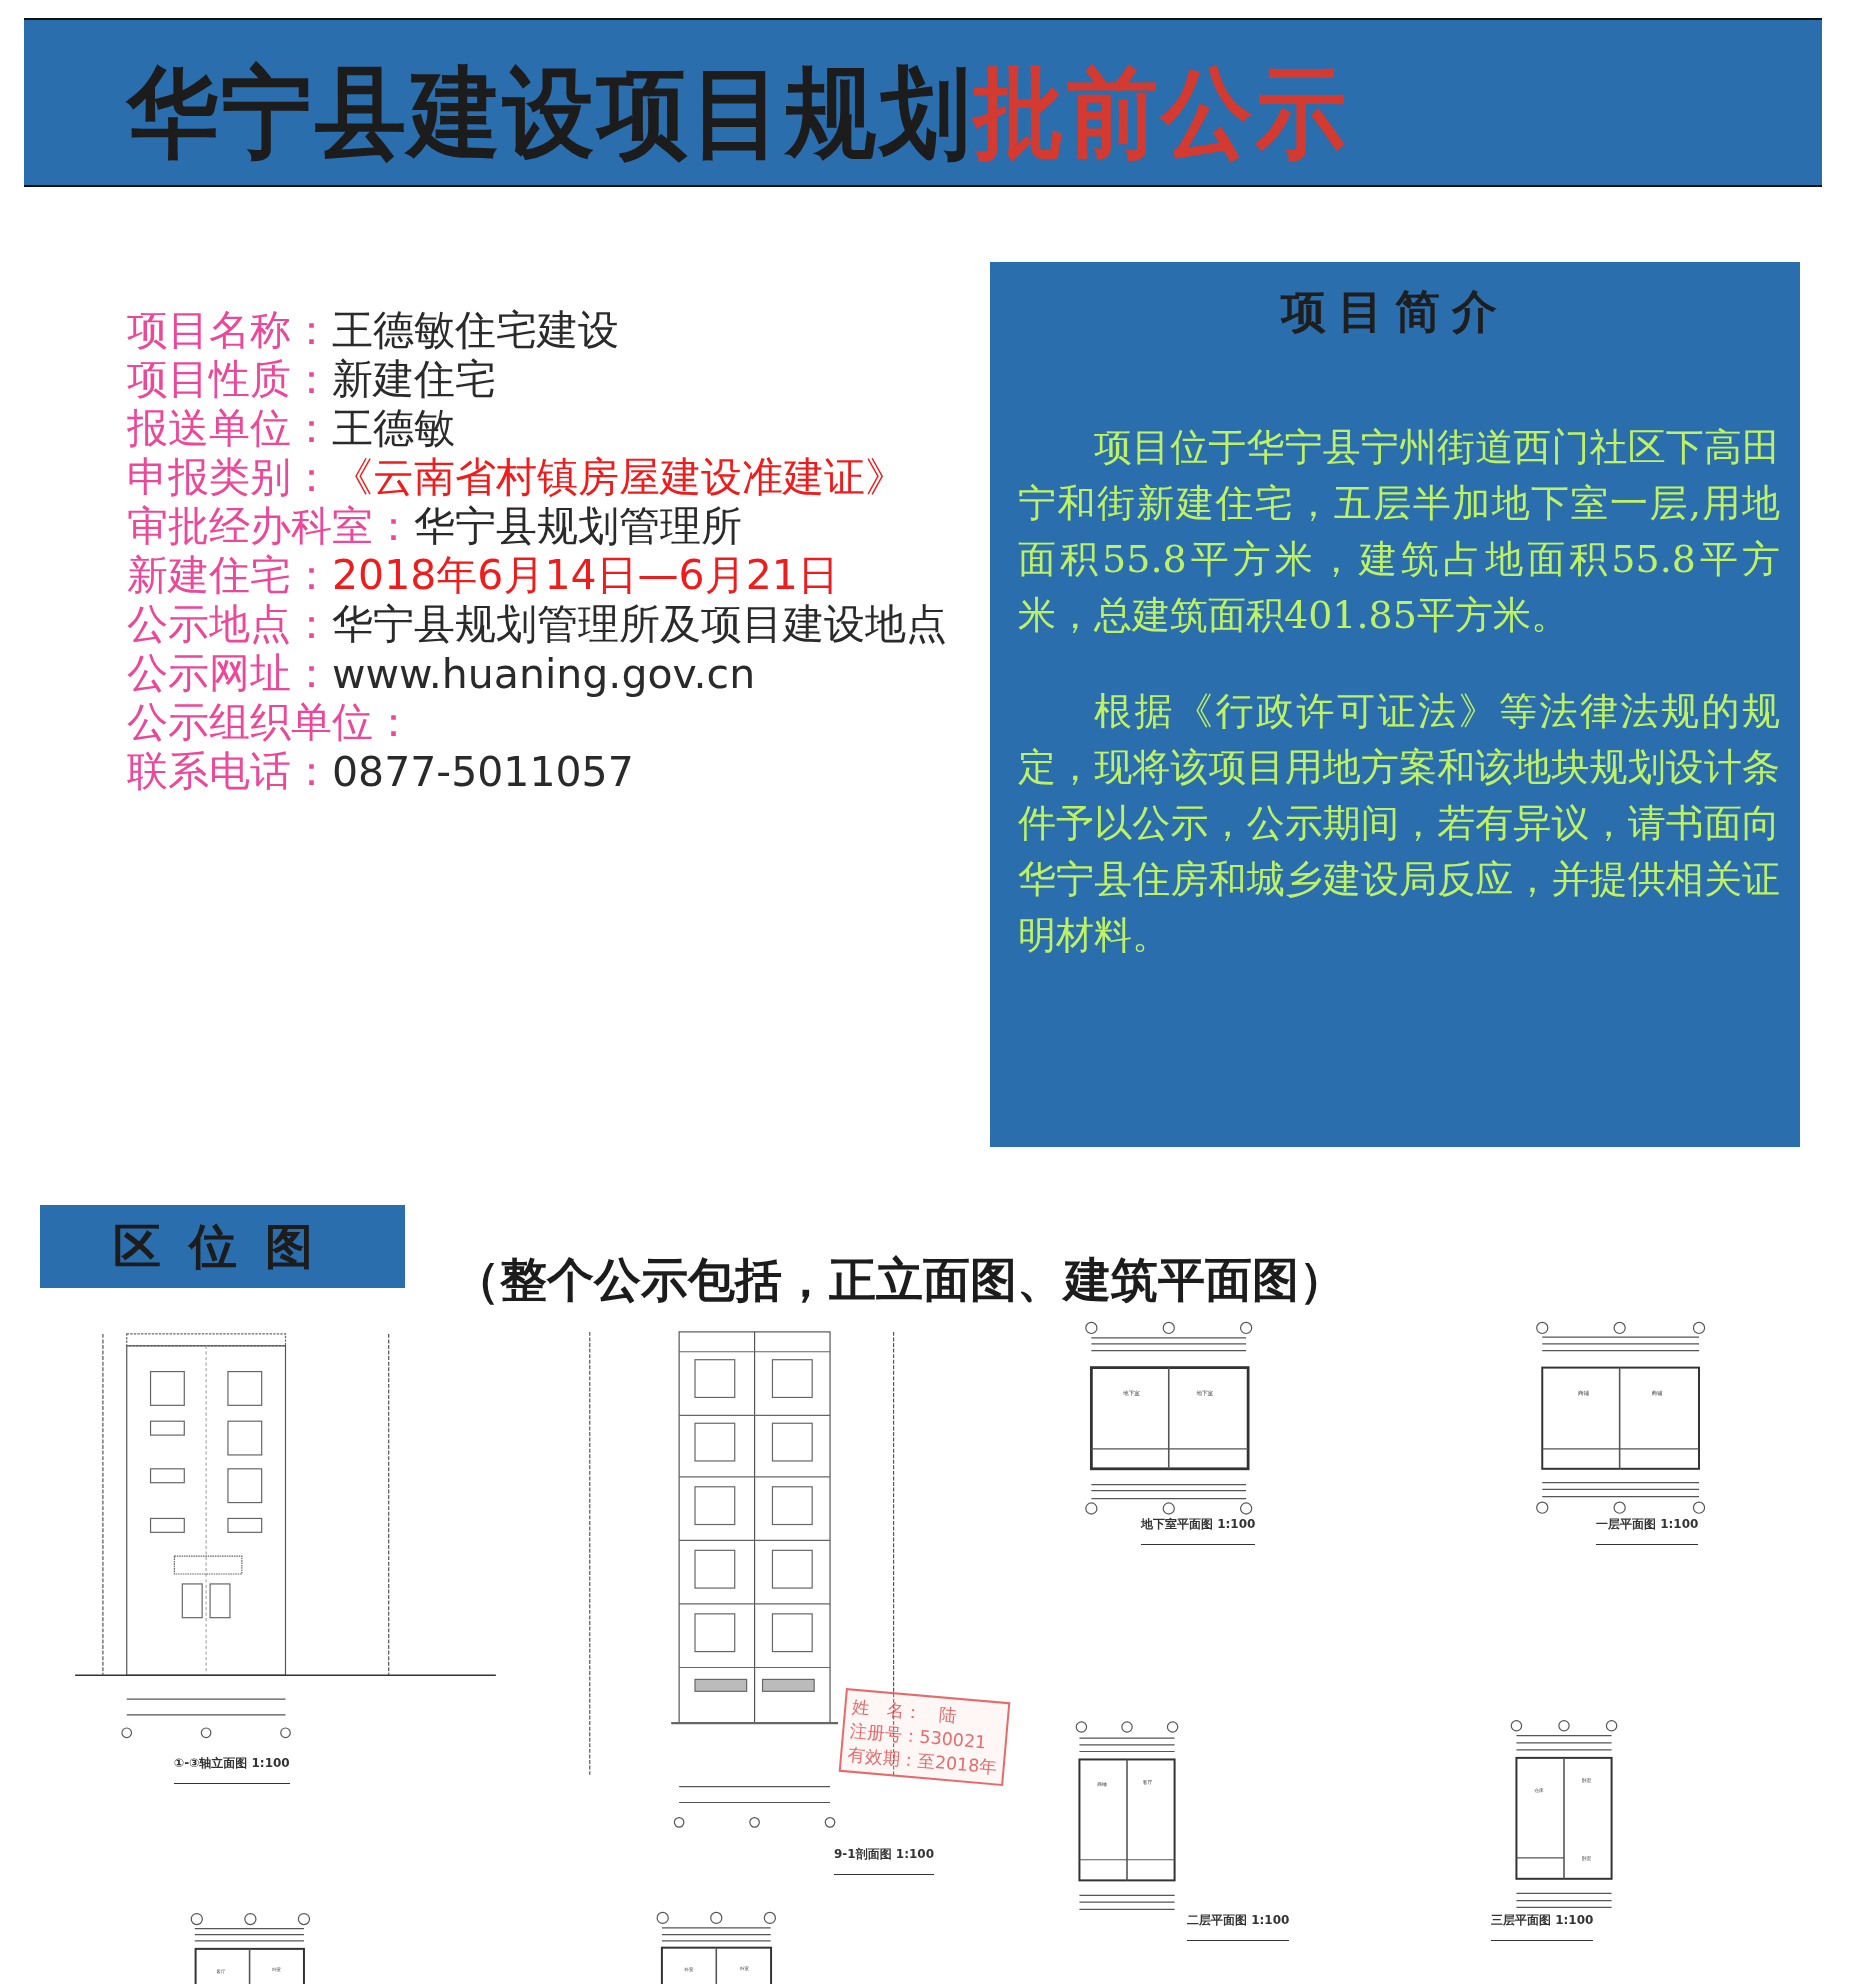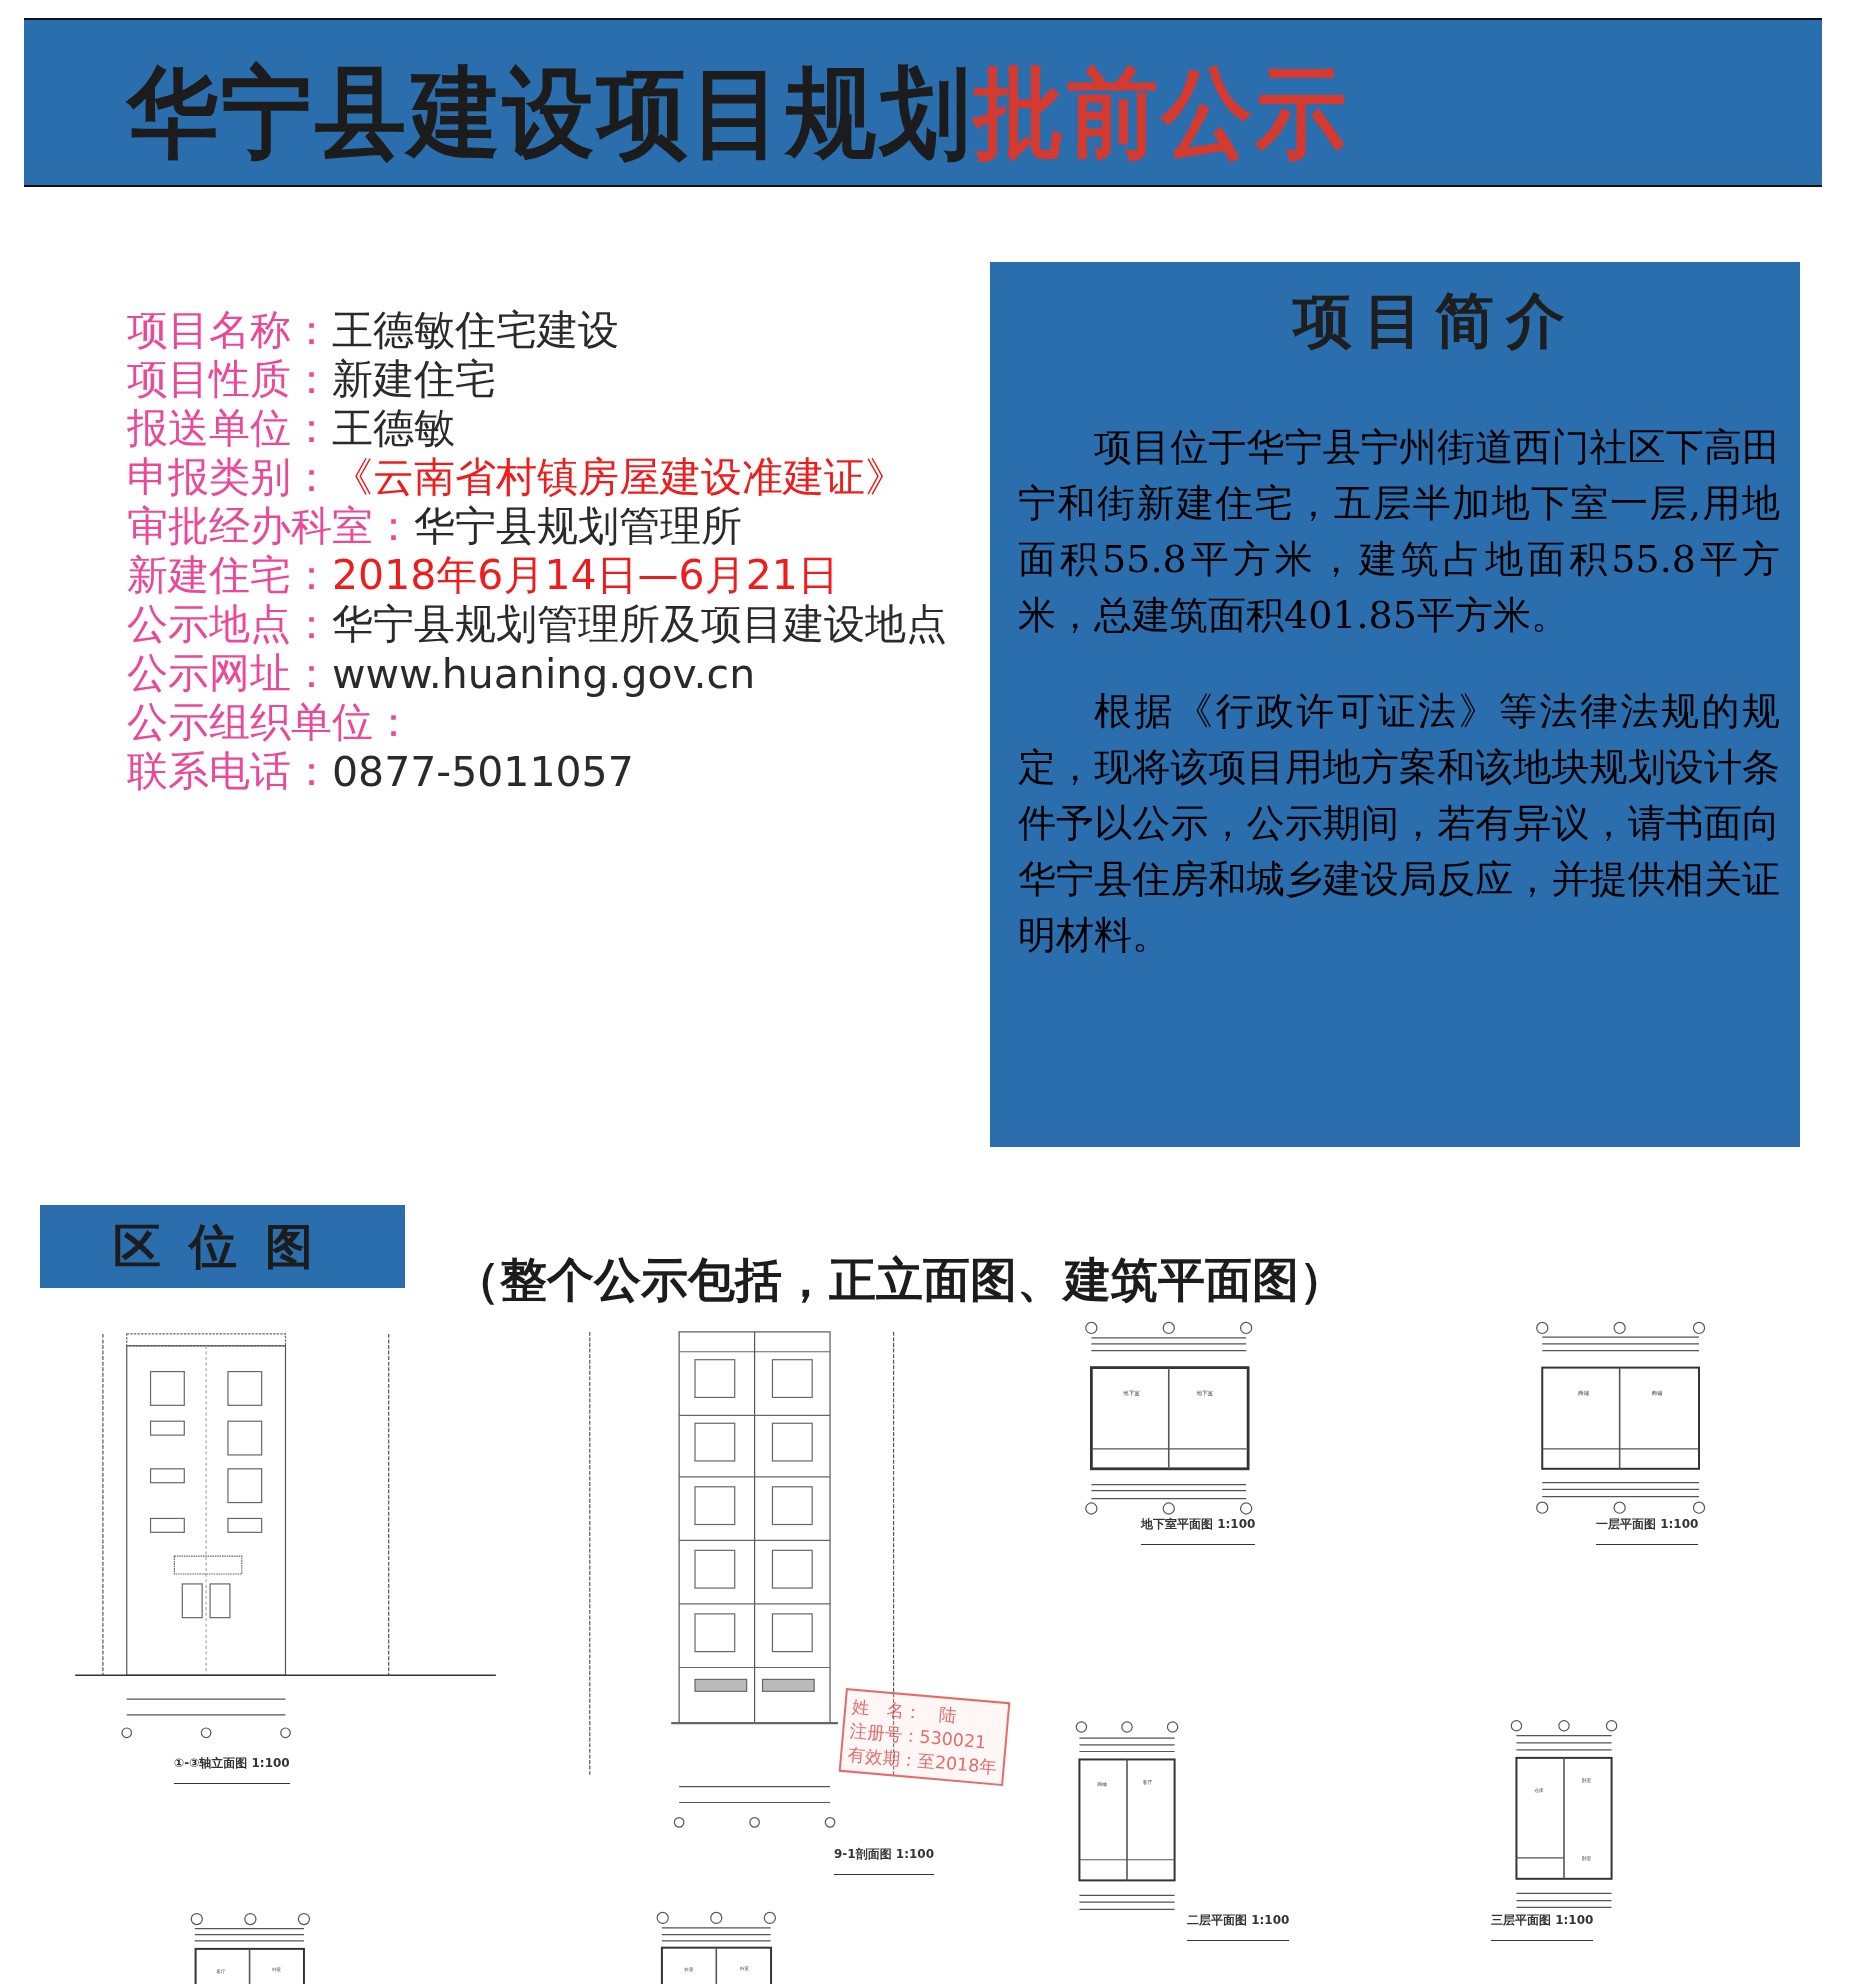--- a/index.html
+++ b/index.html
@@ -8,22 +8,22 @@
   #header{position:absolute;left:24px;top:18px;width:1798px;height:165px;border-top:2.4px solid #111;border-bottom:2.4px solid #111;}
   #header .title{position:absolute;left:103px;top:28px;font-family:"DejaVu Serif",serif;font-size:99px;font-weight:bold;letter-spacing:3.2px;white-space:nowrap;transform:scaleX(0.92);transform-origin:left center;}
   #header .t-black{color:#1c1c1c;}
   #header .t-red{color:#d43a2f;}
   #info{position:absolute;left:127px;top:306px;width:854px;}
   .info-row{height:49px;display:flex;align-items:center;font-size:41px;white-space:nowrap;}
   .info-row .lbl{color:#ec4899;font-family:Liberation Mono, monospace;}
   .info-row .val{color:#2a2a2a;}
   .info-row .val.red{color:#ee1c1c;}
   #intro{position:absolute;left:990px;top:262px;width:810px;height:885px;}
-  #intro h2{margin:0;position:absolute;left:0;width:100%;top:20px;text-align:center;font-family:"DejaVu Serif",serif;font-size:59px;font-weight:bold;color:#1e1e1e;letter-spacing:12px;padding-left:40px;}
-  #intro .para{position:absolute;left:28px;width:762px;font-family:"DejaVu Serif",serif;font-size:38px;line-height:56px;color:#000000;text-indent:2em;text-align:justify;}
+  #intro h2{margin:0;position:absolute;left:0;width:100%;top:20px;text-align:center;font-family:"DejaVu Serif",serif;font-size:45px;font-weight:bold;color:#1e1e1e;letter-spacing:12px;}
+  #intro .para{position:absolute;left:28px;width:762px;font-family:"DejaVu Serif",serif;font-size:38px;line-height:56px;color:#bef264;text-indent:2em;text-align:justify;}
   #intro .p1{top:157px;}
   #intro .p2{top:421px;}
   #loc-badge{position:absolute;left:40px;top:1205px;width:365px;height:83px;display:flex;align-items:center;justify-content:flex-start;}
   #loc-badge span{margin-left:73px;font-family:"DejaVu Serif",serif;font-size:48px;font-weight:bold;color:#1c1c1c;letter-spacing:28px;}
   #loc-note{position:absolute;left:453px;top:1249px;font-family:"DejaVu Serif",serif;font-size:47px;font-weight:bold;color:#1c1c1c;white-space:nowrap;}
   .drawing{position:absolute;border:0;}
   .drawing svg{position:absolute;left:0;top:0;}
   .dtitle{position:absolute;font-size:12px;font-weight:bold;color:#333;white-space:nowrap;border-bottom:1.6px double #333;padding-bottom:11px;}
   .stamp{position:absolute;border:2px solid rgba(220,60,60,0.75);color:rgba(220,60,60,0.75);font-size:17.5px;padding:4px 5.6px;line-height:24px;background:rgba(255,220,220,0.25);white-space:nowrap;}
 </style>

